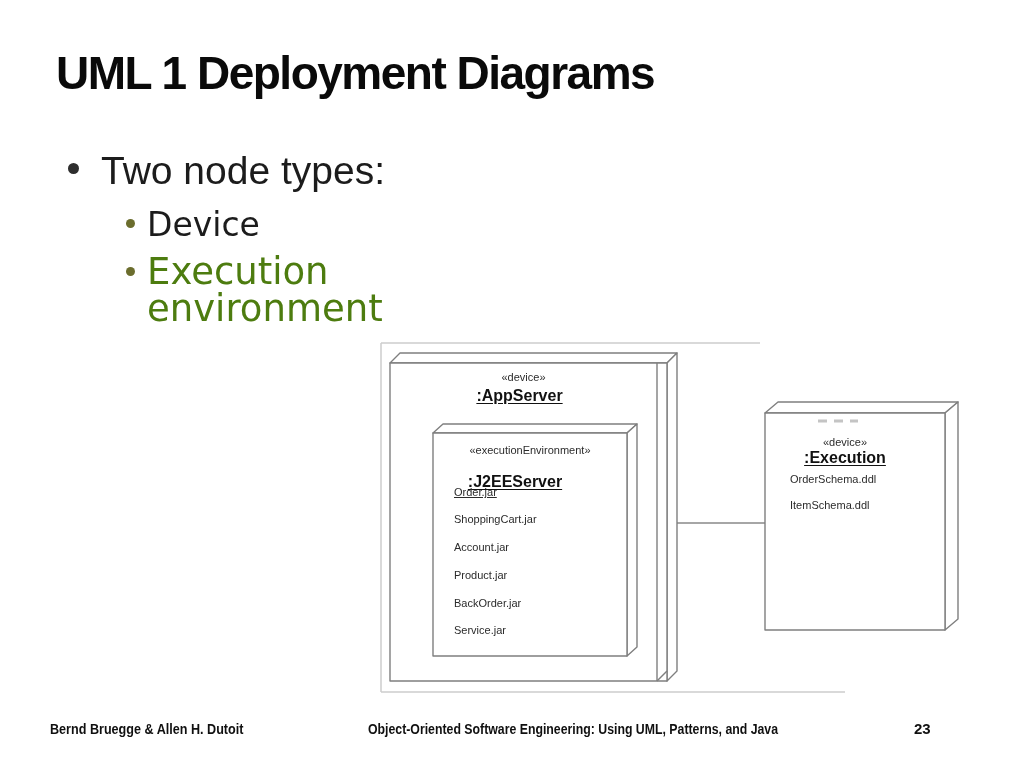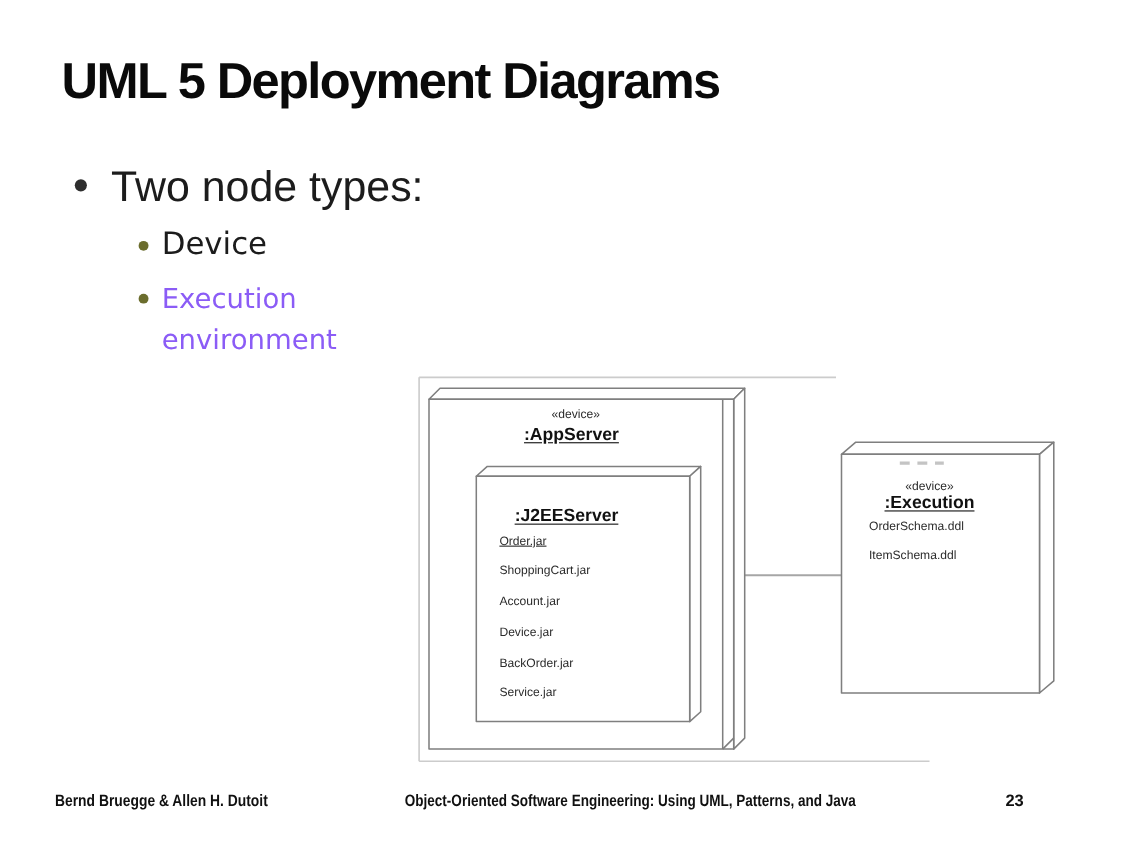--- a/index.html
+++ b/index.html
@@ -10,44 +10,44 @@
   
   #title { left:56px; top:46px; font-size:46px; font-weight:bold; letter-spacing:-1.5px;
            color:#0a0a0a; white-space:nowrap; }
 
   
   .bullet-dot { border-radius:50%; }
   #dot-main { left:68px; top:163px; width:11px; height:11px; background:#2e2e2e; }
   #bullet-main { left:101px; top:149px; font-size:39px; color:#1c1c1c;
                  font-family:Liberation Sans, sans-serif; white-space:nowrap; }
   #dot-sub1 { left:126px; top:219px; width:9px; height:9px; }
-  #bullet-sub1 { left:147px; top:205px; font-size:28px; color:#1c1c1c;
+  #bullet-sub1 { left:147px; top:205px; font-size:33px; color:#1c1c1c;
                  font-family:"DejaVu Sans",sans-serif; }
   #dot-sub2 { left:126px; top:267px; width:9px; height:9px; }
-  #bullet-sub2 { left:147px; top:253px; font-size:25px; line-height:37px; width:230px;
-                 color:#8b5cf6; font-family:"DejaVu Sans",sans-serif; }
+  #bullet-sub2 { left:147px; top:253px; font-size:37px; line-height:37px; width:230px;
+                 color:#4d7c0f; font-family:"DejaVu Sans",sans-serif; }
 
   
   #diagram { left:370px; top:335px; width:660px; height:370px; }
   #diagram svg { position:absolute; left:0; top:0; }
   .dtext { position:absolute; font-size:11px; color:#2b2b2b; white-space:nowrap; }
   .dcenter { text-align:center; }
   .dname { font-size:16px; font-weight:bold; color:#111;
            text-decoration:underline; text-underline-offset:2px; }
 
   
   .footer { top:720px; font-size:15px; font-weight:bold; color:#101010; white-space:nowrap; }
   #footer-left { left:50px; transform:scaleX(0.84); transform-origin:left center; }
   #footer-center { left:573px; transform:translateX(-50%) scaleX(0.82); }
   #footer-page { left:914px; }
 </style>
 </head>
 <body>
 
-<div id="title" class="abs">UML 5 Deployment Diagrams</div>
+<div id="title" class="abs">UML 1 Deployment Diagrams</div>
 
 <div id="dot-main" class="abs bullet-dot"></div>
 <div id="bullet-main" class="abs">Two node types:</div>
 
 <div id="dot-sub1" class="abs bullet-dot" style="background: rgb(107, 109, 45);"></div>
 <div id="bullet-sub1" class="abs">Device</div>
 
 <div id="dot-sub2" class="abs bullet-dot" style="background: rgb(107, 109, 45);"></div>
 <div id="bullet-sub2" class="abs">Execution environment</div>
 
@@ -83,26 +83,27 @@
       <polygon points="575,78 588,67 588,284 575,295"></polygon>
       <polygon points="395,78 575,78 575,295 395,295" fill="#ffffff"></polygon>
     </g>
 
     <line x1="448" y1="86" x2="488" y2="86" stroke="#c4c4c4" stroke-width="3" stroke-dasharray="9,7"></line>
   </svg>
 
   <div class="dtext dcenter" style="left:20px; top:36px; width:267px;">«device»</div>
   <div class="dtext dcenter dname" style="left:20px; top:52px; width:259px;">:AppServer</div>
 
-  <div class="dtext dcenter dname" style="left:63px; top:126px; width:164px;">:J2EEServer</div>
+  <div class="dtext dcenter" style="left:63px; top:109px; width:194px;">«executionEnvironment»</div>
+  <div class="dtext dcenter dname" style="left:63px; top:138px; width:164px;">:J2EEServer</div>
 
   <div class="dtext" style="left:84px; top:151px;text-decoration:underline;">Order.jar</div>
   <div class="dtext" style="left:84px; top:178px;">ShoppingCart.jar</div>
   <div class="dtext" style="left:84px; top:206px;">Account.jar</div>
-  <div class="dtext" style="left:84px; top:234px;">Device.jar</div>
+  <div class="dtext" style="left:84px; top:234px;">Product.jar</div>
   <div class="dtext" style="left:84px; top:262px;">BackOrder.jar</div>
   <div class="dtext" style="left:84px; top:289px;">Service.jar</div>
 
   <div class="dtext dcenter" style="left:385px; top:101px; width:180px;">«device»</div>
   <div class="dtext dcenter dname" style="left:385px; top:114px; width:180px;">:Execution</div>
   <div class="dtext" style="left:420px; top:138px;">OrderSchema.ddl</div>
   <div class="dtext" style="left:420px; top:164px;">ItemSchema.ddl</div>
 </div>
 
 <div id="footer-left" class="abs footer">Bernd Bruegge &amp; Allen H. Dutoit</div>

